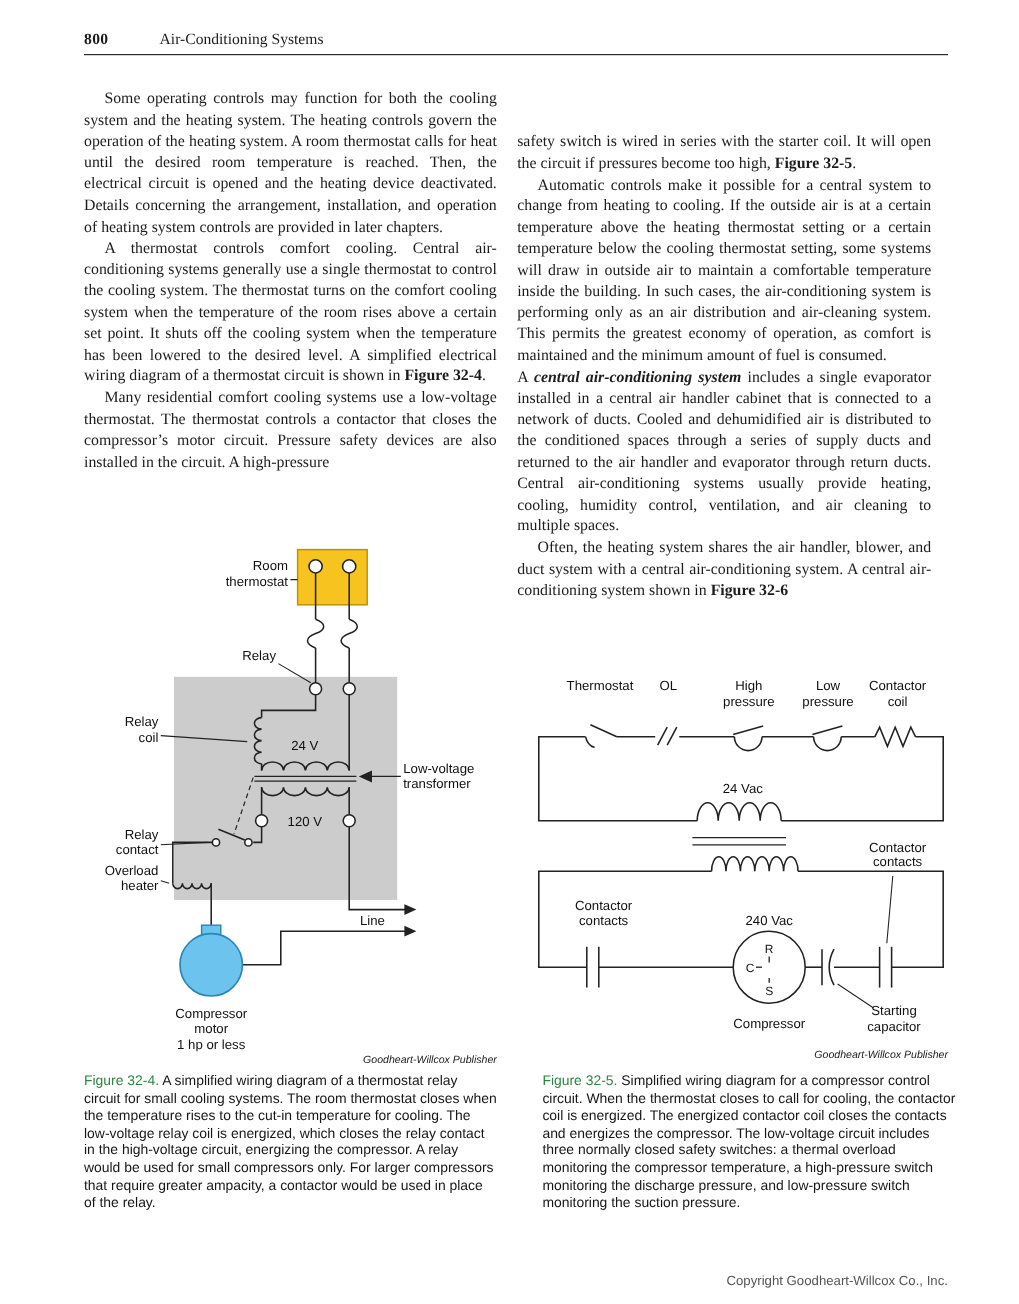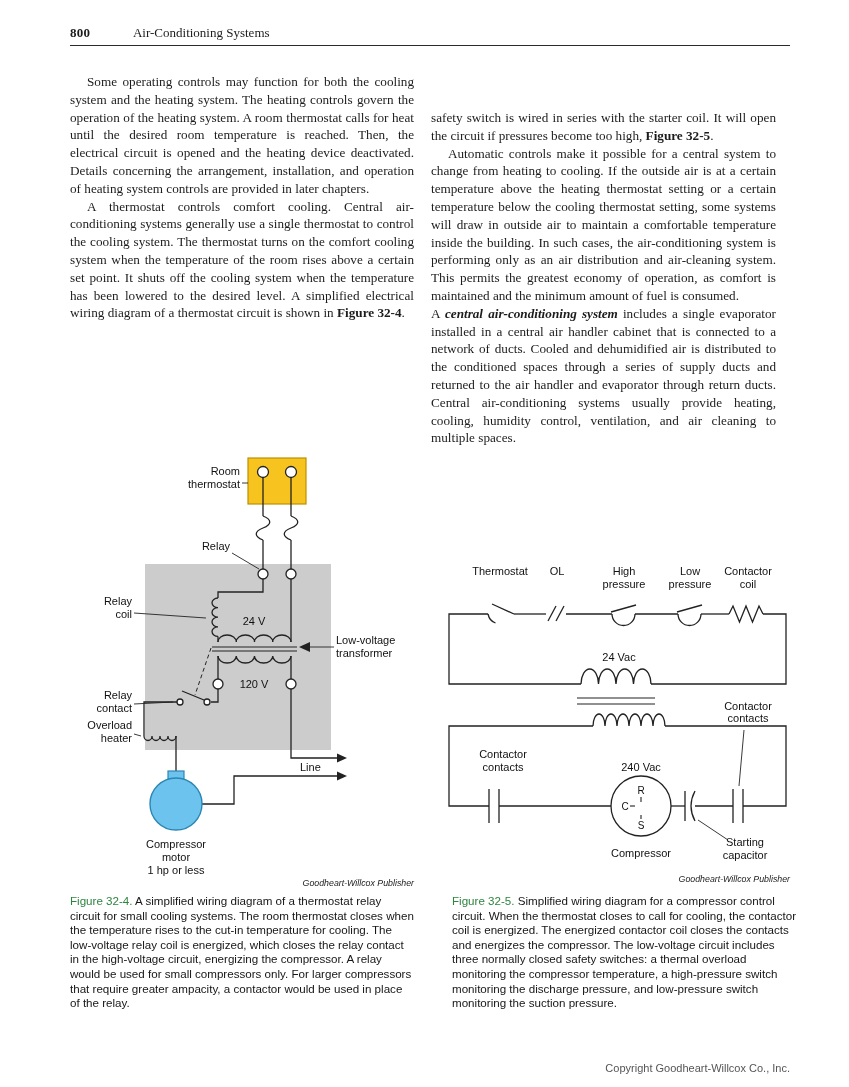--- a/index.html
+++ b/index.html
@@ -54,26 +54,28 @@
 
   <div class="running-head">
     <span class="pagenum">800</span>
     <span>Air-Conditioning Systems</span>
   </div>
   <div class="head-rule"></div>
 
   <div class="col" id="left-text">
     <p class="ind"><span>Some operating controls may function for both the cooling system and the heating system. The heating controls govern the operation of the heating system. A room thermostat calls for heat until the desired room temperature is reached. Then, the electrical circuit is opened and the heating device deactivated. Details concerning the arrangement, installation, and operation of heating system controls are provided in later chapters.</span></p>
     <p class="ind"><span>A thermostat controls comfort cooling. Central air-conditioning systems generally use a single thermostat to control the cooling system. The thermostat turns on the comfort cooling system when the temperature of the room rises above a certain set point. It shuts off the cooling system when the temperature has been lowered to the desired level. A simplified electrical wiring diagram of a thermostat circuit is shown in </span><span class="figref">Figure 32-4</span><span>.</span></p>
+    <p class="ind"><span>Many residential comfort cooling systems use a low-voltage thermostat. The thermostat controls a contactor that closes the compressor’s motor circuit. Pressure safety devices are also installed in the circuit. A high-pressure</span></p>
   </div>
 
   <div class="col" id="right-text">
     <p><span>safety switch is wired in series with the starter coil. It will open the circuit if pressures become too high, </span><span class="figref">Figure 32-5</span><span>.</span></p>
     <p class="ind"><span>Automatic controls make it possible for a central system to change from heating to cooling. If the outside air is at a certain temperature above the heating thermostat setting or a certain temperature below the cooling thermostat setting, some systems will draw in outside air to maintain a comfortable temperature inside the building. In such cases, the air-conditioning system is performing only as an air distribution and air-cleaning system. This permits the greatest economy of operation, as comfort is maintained and the minimum amount of fuel is consumed.</span></p>
     <p><span>A </span><span class="term-bi">central air-conditioning system</span><span> includes a single evaporator installed in a central air handler cabinet that is connected to a network of ducts. Cooled and dehumidified air is distributed to the conditioned spaces through a series of supply ducts and returned to the air handler and evaporator through return ducts. Central air-conditioning systems usually provide heating, cooling, humidity control, ventilation, and air cleaning to multiple spaces.</span></p>
+    <p class="ind"><span>Often, the heating system shares the air handler, blower, and duct system with a central air-conditioning system. A central air-conditioning system shown in </span><span class="figref">Figure 32-6</span></p>
   </div>
 
   <div class="figblock" id="fig4">
     <svg width="344" height="424" viewBox="0 0 344 424">
       <g>
         <rect x="75" y="112" width="186" height="186" fill="#cccccc"></rect>
       </g>
       <g>
         <rect x="178" y="6" width="58" height="46" fill="#f6c31f" stroke="#bf8f00" stroke-width="1.2"></rect>
         <circle class="term" cx="193" cy="20" r="5.5"></circle>

